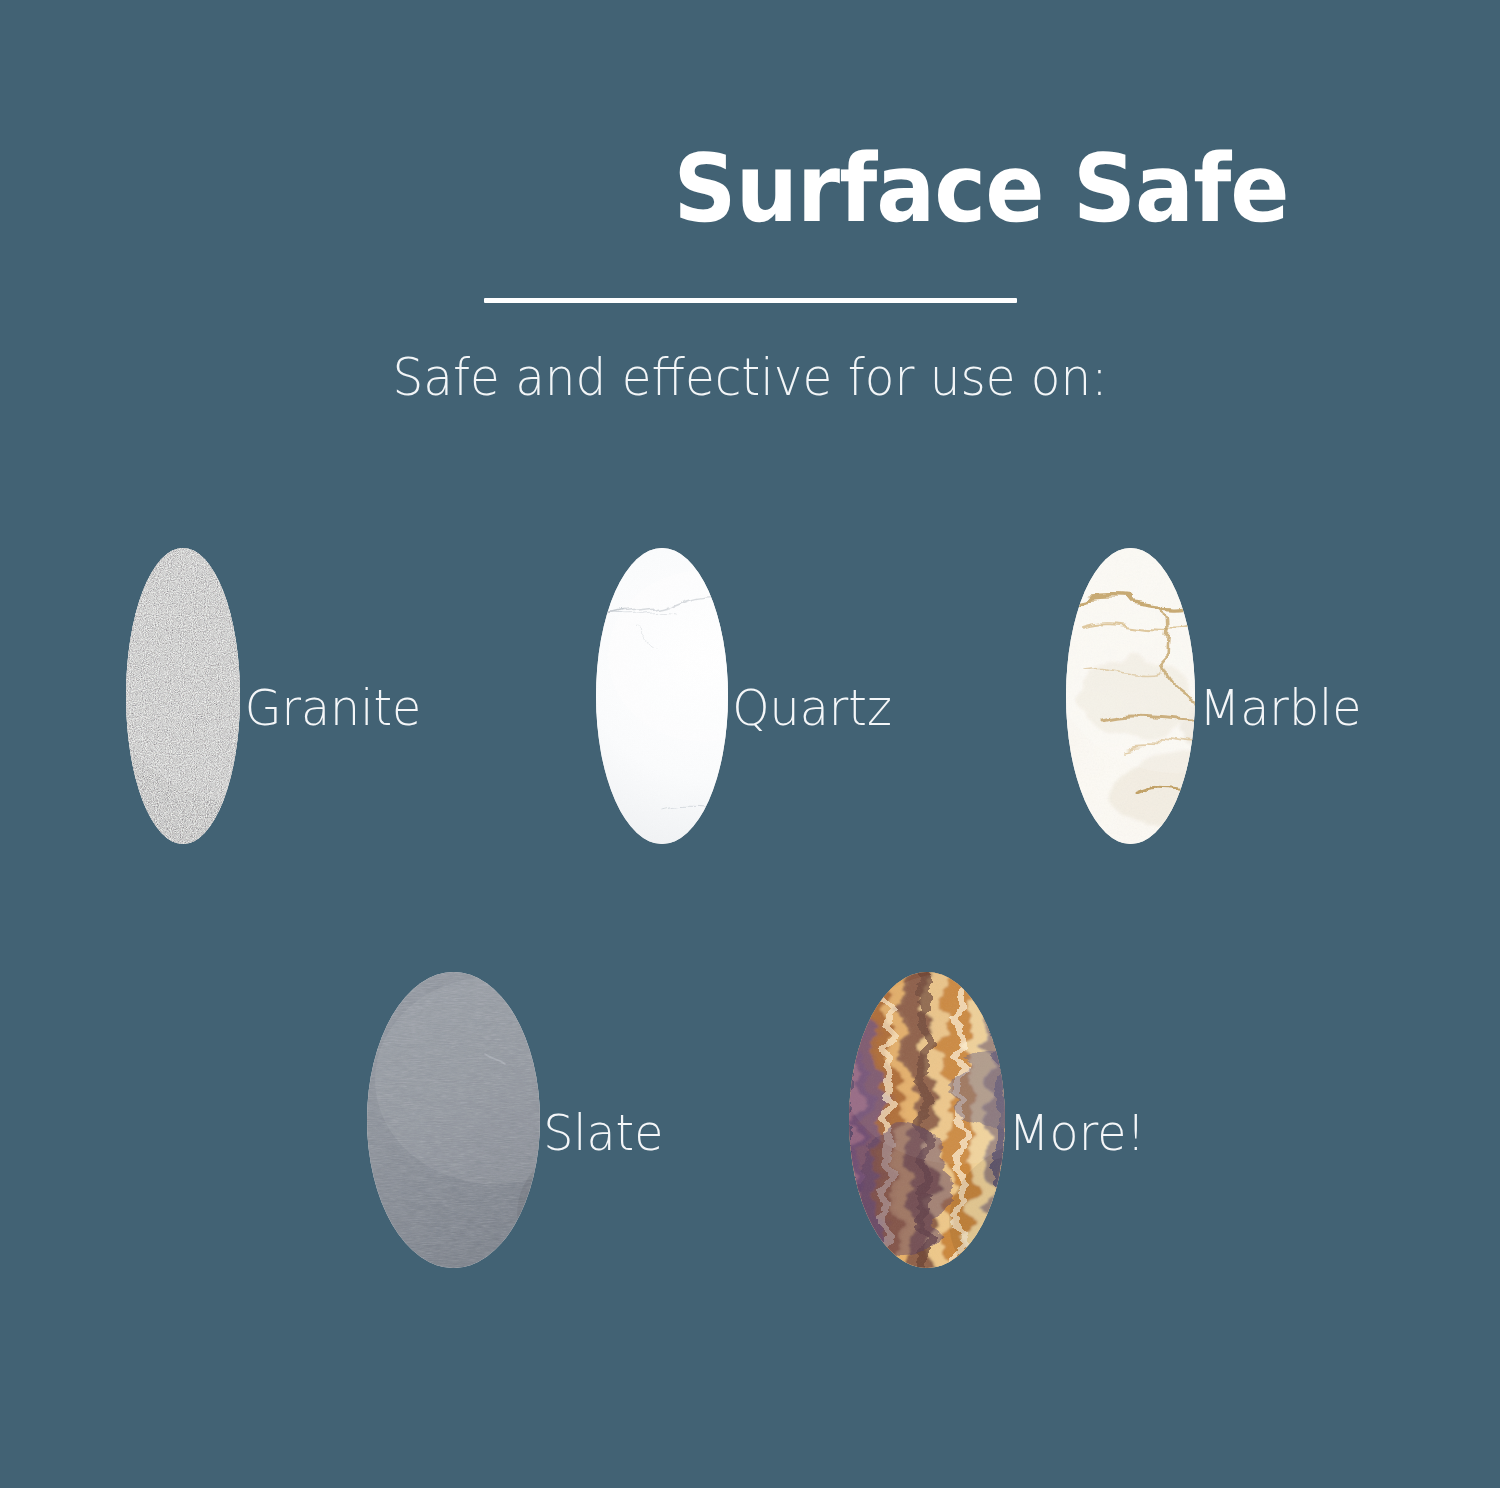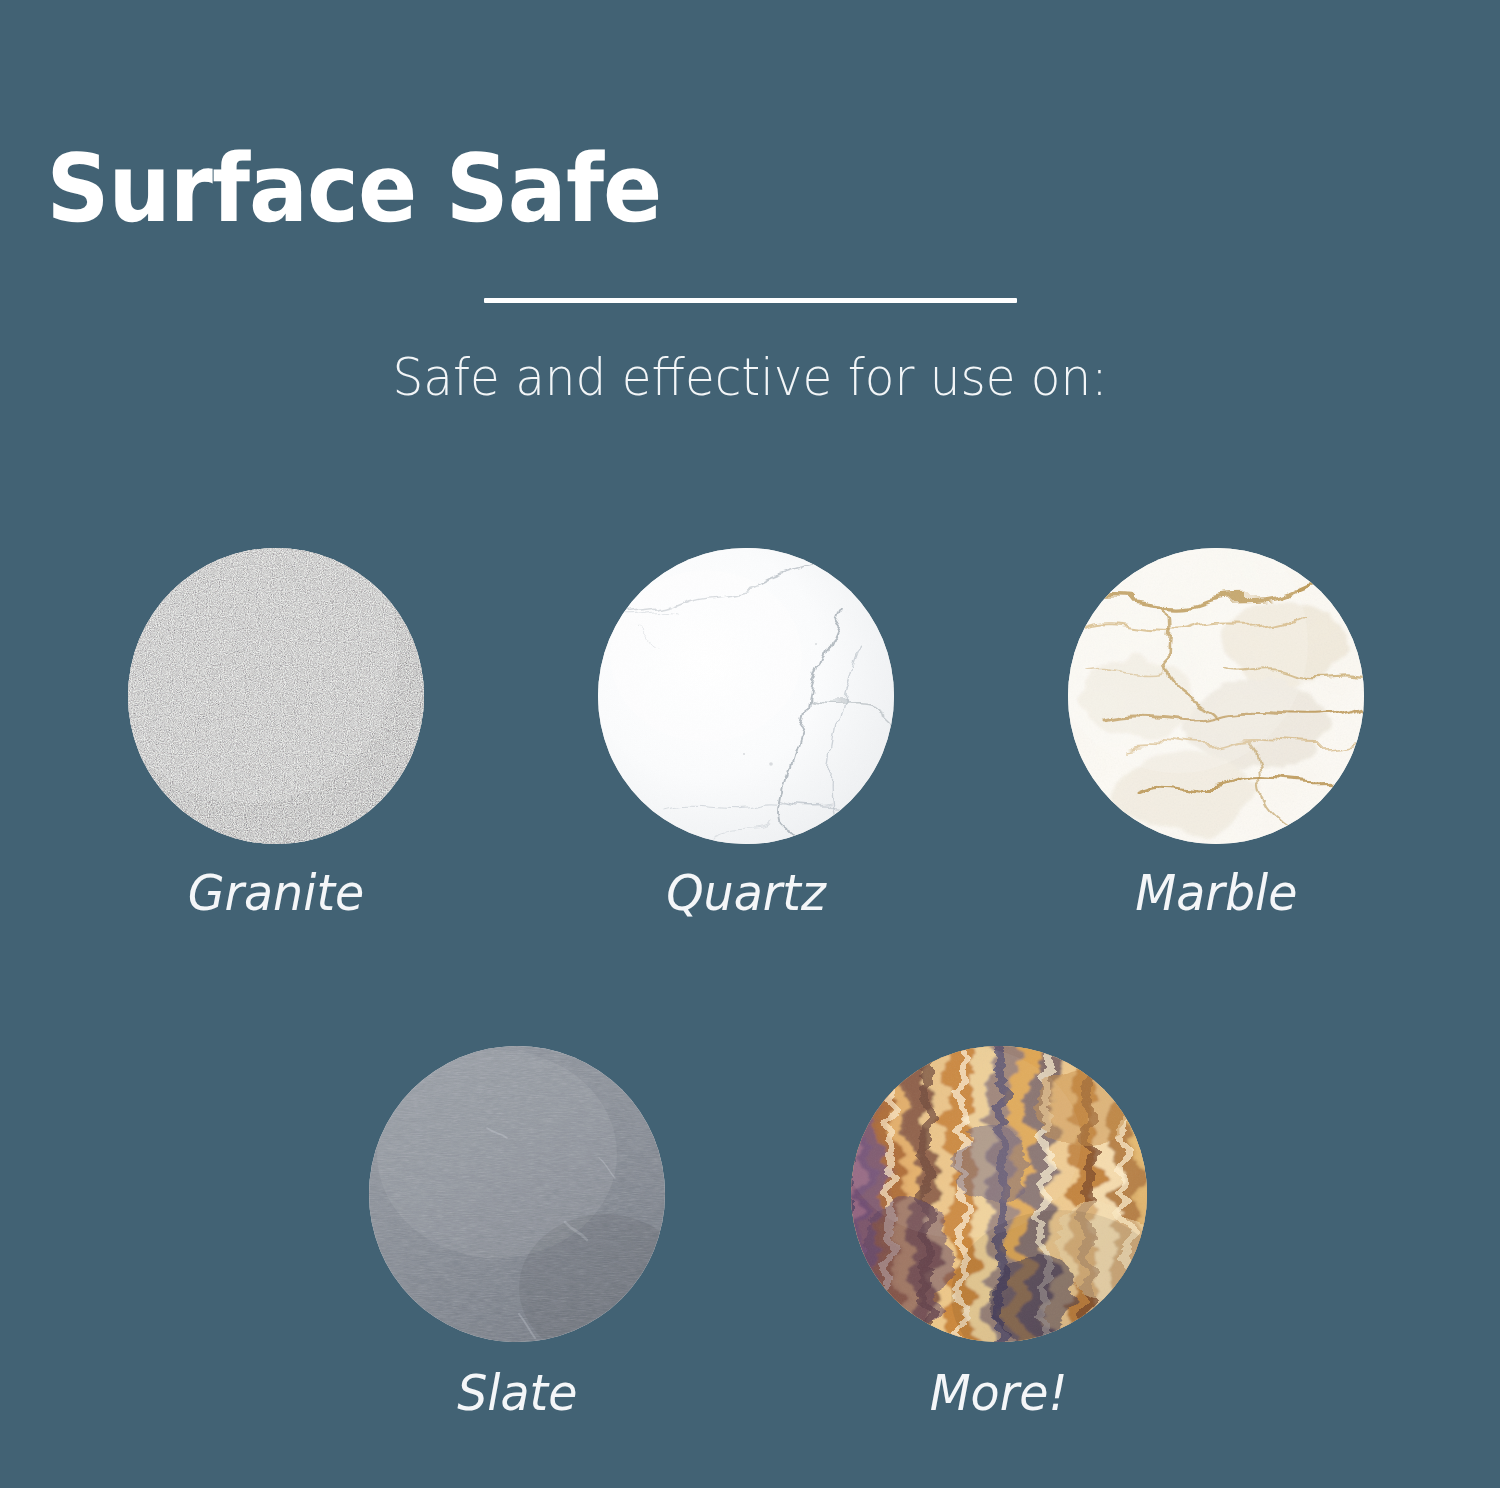--- a/index.html
+++ b/index.html
@@ -19,21 +19,22 @@
     background: #426274;
     overflow: hidden;
   }
 
   
   .header {
     position: absolute;
     top: 0;
     left: 0;
     width: 1325px;
-    text-align: left;
+    text-align: right;
+    padding-left: 10px;
   }
   .title {
     margin: 0;
     padding-top: 142px;
     font-family: "DejaVu Sans", sans-serif;
     font-weight: 700;
     font-size: 94px;
     line-height: 1.02;
     letter-spacing: -1px;
     color: #ffffff;
@@ -78,23 +79,21 @@
   .row {
     display: flex;
     justify-content: center;
   }
   .row-1 { gap: 170px; margin-left: -8px; }
   .row-2 { gap: 182px; margin-top: 128px; margin-left: 16px; }
 
   .cell {
     width: 300px;
     display: flex;
-    flex-direction: column;
     align-items: center;
-    font-style: italic;
   }
   .swatch {
     width: 296px;
     height: 296px;
     border-radius: 50%;
     overflow: hidden;
     position: relative;
     background: #e9e9e9;
   }
   .swatch svg { display: block; width: 296px; height: 296px; }

